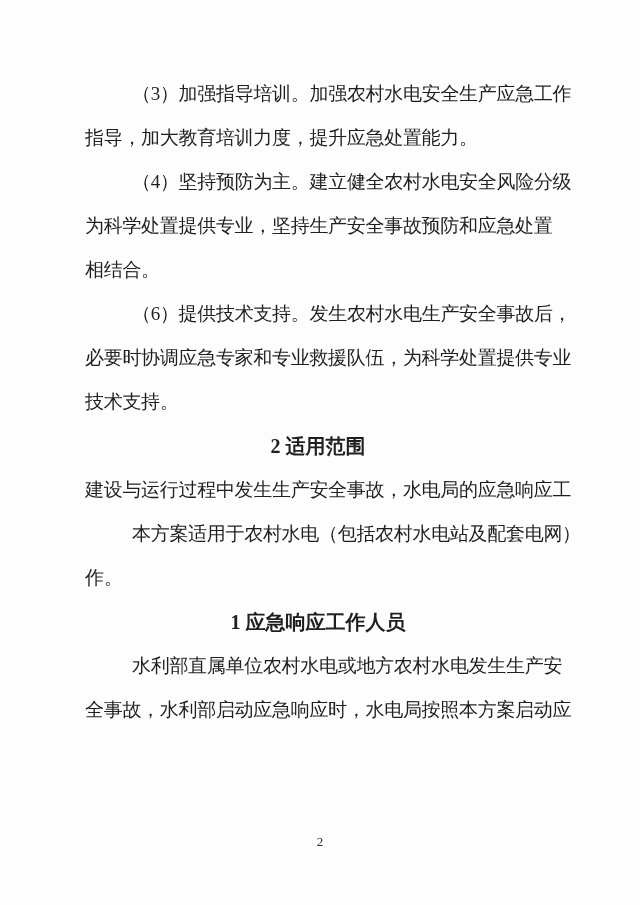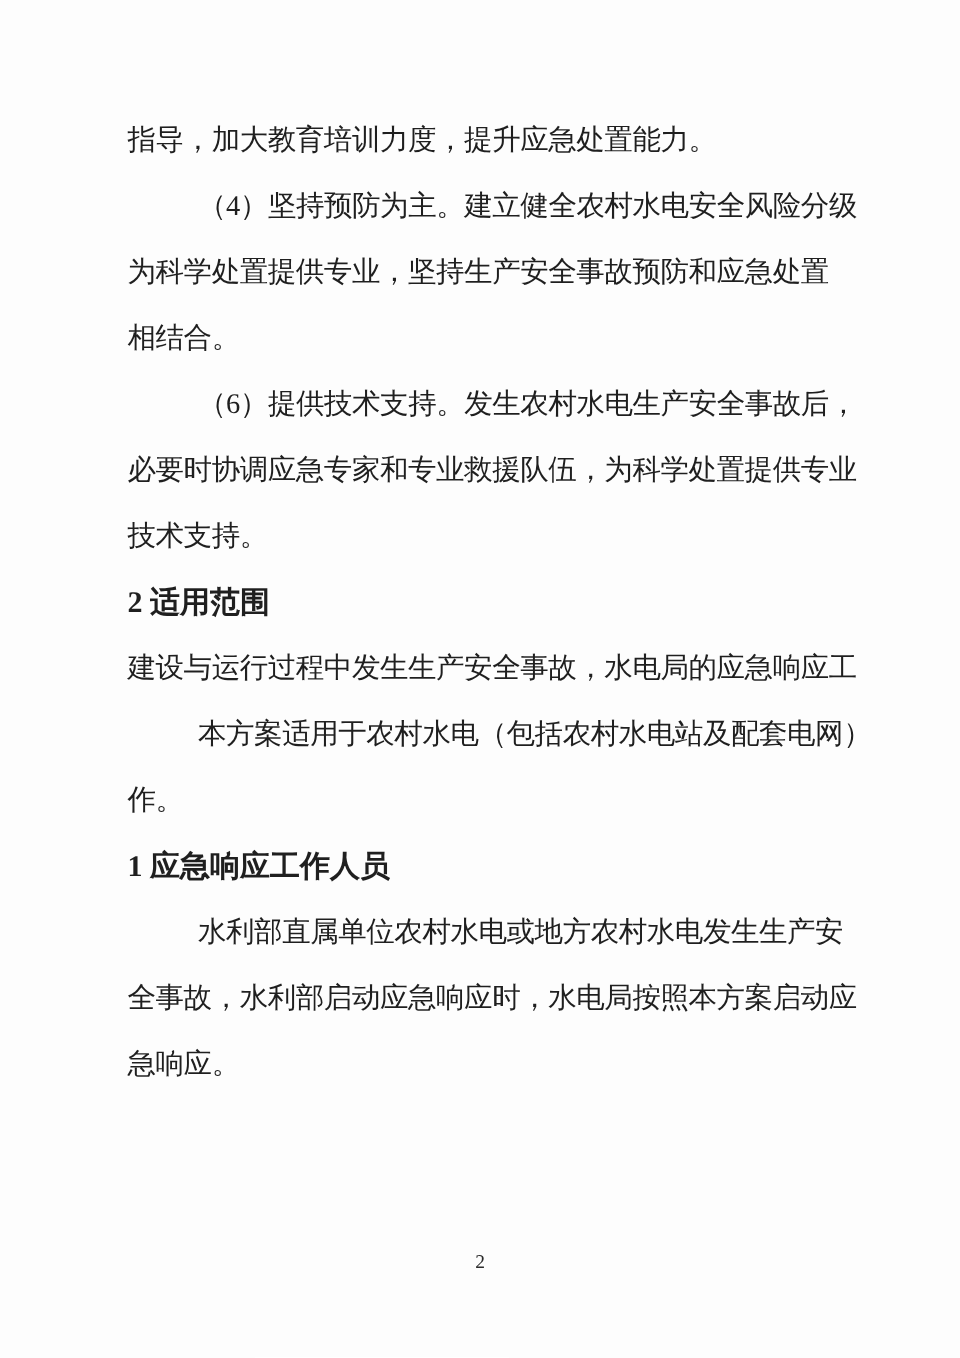--- a/index.html
+++ b/index.html
@@ -35,20 +35,21 @@
   }
   .line.first {
     padding-left: 47px; 
   }
   .heading {
     margin: 0;
     padding: 0;
     font-size: 20px;
     font-weight: bold;
     line-height: 44px;
+    text-align: center;
     letter-spacing: 0;
   }
   .footer {
     position: absolute;
     left: 0;
     right: 0;
     top: 832px;
     text-align: center;
   }
   .page-number {
@@ -57,20 +58,21 @@
   }
 </style>
 </head>
 <body>
 
 <div class="page">
 
   <div class="doc-body">
 
     <p class="para">
+      <span class="line first">（3）加强指导培训。加强农村水电安全生产应急工作</span>
       <span class="line">指导，加大教育培训力度，提升应急处置能力。</span>
     </p>
 
     <p class="para">
       <span class="line first">（4）坚持预防为主。建立健全农村水电安全风险分级</span>
       <span class="line">为科学处置提供专业，坚持生产安全事故预防和应急处置</span>
       <span class="line">相结合。</span>
     </p>
 
     <p class="para">
@@ -85,21 +87,20 @@
       <span class="line">建设与运行过程中发生生产安全事故，水电局的应急响应工</span>
       <span class="line first">本方案适用于农村水电（包括农村水电站及配套电网）</span>
       <span class="line">作。</span>
     </p>
 
     <h2 class="heading">1 应急响应工作人员</h2>
 
     <p class="para">
       <span class="line first">水利部直属单位农村水电或地方农村水电发生生产安</span>
       <span class="line">全事故，水利部启动应急响应时，水电局按照本方案启动应</span>
-      <span class="line">急响应。</span>
     </p>
 
   </div>
 
   <footer class="footer">
     <span class="page-number">2</span>
   </footer>
 
 </div>
 

